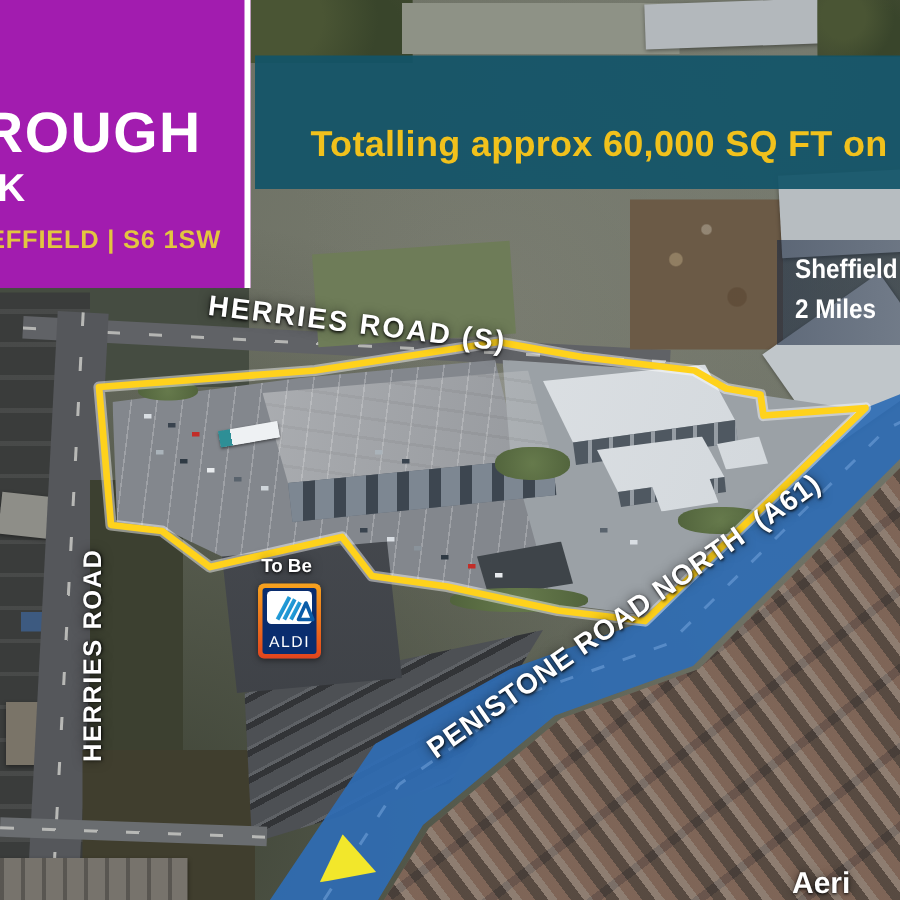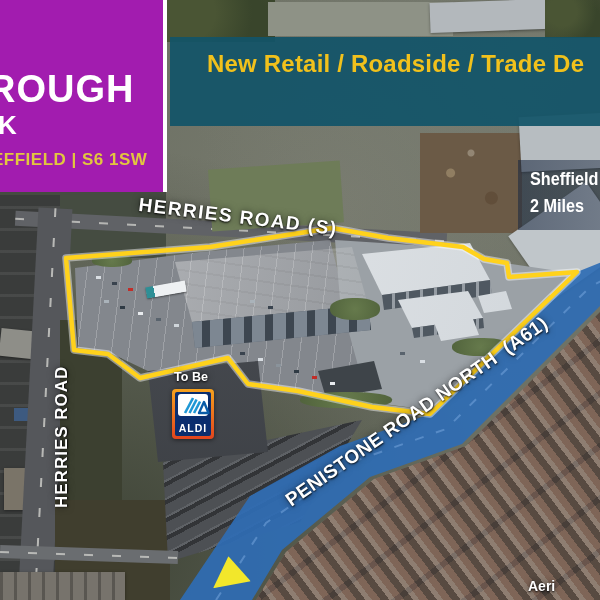--- a/index.html
+++ b/index.html
@@ -60,29 +60,29 @@
     transform:rotate(-90deg);transform-origin:0 0;}
   #penistone{left:294px;top:489px;font-size:19px;font-weight:800;letter-spacing:.5px;
     white-space:pre;line-height:22px;transform:rotate(-35deg);transform-origin:0 100%;}
   #dest-band{left:0;top:543px;width:218px;height:35px;
     background:linear-gradient(90deg,rgba(22,32,58,.55) 82%,rgba(22,32,58,0));}
   #dest-text{position:absolute;left:-4px;top:0;line-height:35px;font-size:20px;
     transform:scaleX(.88);transform-origin:0 50%;}
   #arrow{left:212px;top:556px;width:38px;height:31px;background:#F2E72B;
     clip-path:polygon(46% 0,0 100%,100% 86%);transform:rotate(-4deg);
     filter:drop-shadow(0 1px 2px rgba(0,0,0,.5));}
-  #aerial-cap{left:528px;top:578px;font-size:14px;}
+  #aerial-cap{left:528px;top:578px;font-size:20px;}
   #tobe{left:163px;top:370px;width:56px;text-align:center;font-size:12.5px;}
   
   #aldi{left:172px;top:389px;width:42px;height:50px;border-radius:4px;
     background:linear-gradient(180deg,#F6A21E,#E2441D);padding:0;box-shadow:0 1px 4px rgba(0,0,0,.5);}
   #aldi-inner{position:absolute;inset:3px;background:#0A2D6E;border-radius:2px;}
   #aldi-white{position:absolute;left:3px;right:3px;top:2px;height:22px;background:#fff;border-radius:3px;}
   #aldi-word{position:absolute;left:0;right:0;bottom:2px;text-align:center;color:#fff;
-    font-weight:700;font-size:10.5px;letter-spacing:1px;margin-top:10px;}
+    font-weight:400;font-size:10.5px;letter-spacing:1px;margin-top:10px;}
   .dash-line{position:absolute;left:48%;top:0;width:2px;height:100%;opacity:.75;
     background:repeating-linear-gradient(180deg,#d9d9d4 0 9px,transparent 9px 30px);}
   .dash-line-h{position:absolute;top:45%;left:0;height:2px;width:100%;opacity:.7;
     background:repeating-linear-gradient(90deg,#d9d9d4 0 9px,transparent 9px 28px);}
 </style>
 </head>
 <body>
 
 <div id="canvas">
 
@@ -178,21 +178,21 @@
           <path d="M11.5 19 L18.5 5.5" stroke="url(#ag)" stroke-width="2.6" fill="none"></path>
           <path d="M16 19 L22 7.5" stroke="url(#ag)" stroke-width="2.6" fill="none"></path>
           <path d="M21 19 L26 8 L30.5 19 Z" fill="none" stroke="#0A5CA8" stroke-width="2.4" stroke-linejoin="round"></path>
         </svg>
       </div>
       <div id="aldi-word">ALDI</div>
     </div>
   </div>
 
   <div class="abs" id="banner">
-    <div class="bline" style="top:13px;">New Retail / Roadside / Trade De</div>
+    <div class="bline" style="top:46px;">Totalling approx 60,000 SQ FT on</div>
   </div>
 
   <div class="abs" id="logo-panel">
     <div id="logo-title">ROUGH</div>
     <div id="logo-sub">K</div>
     <div id="logo-addr">EFFIELD | S6 1SW</div>
   </div>
 
 </div>
 

